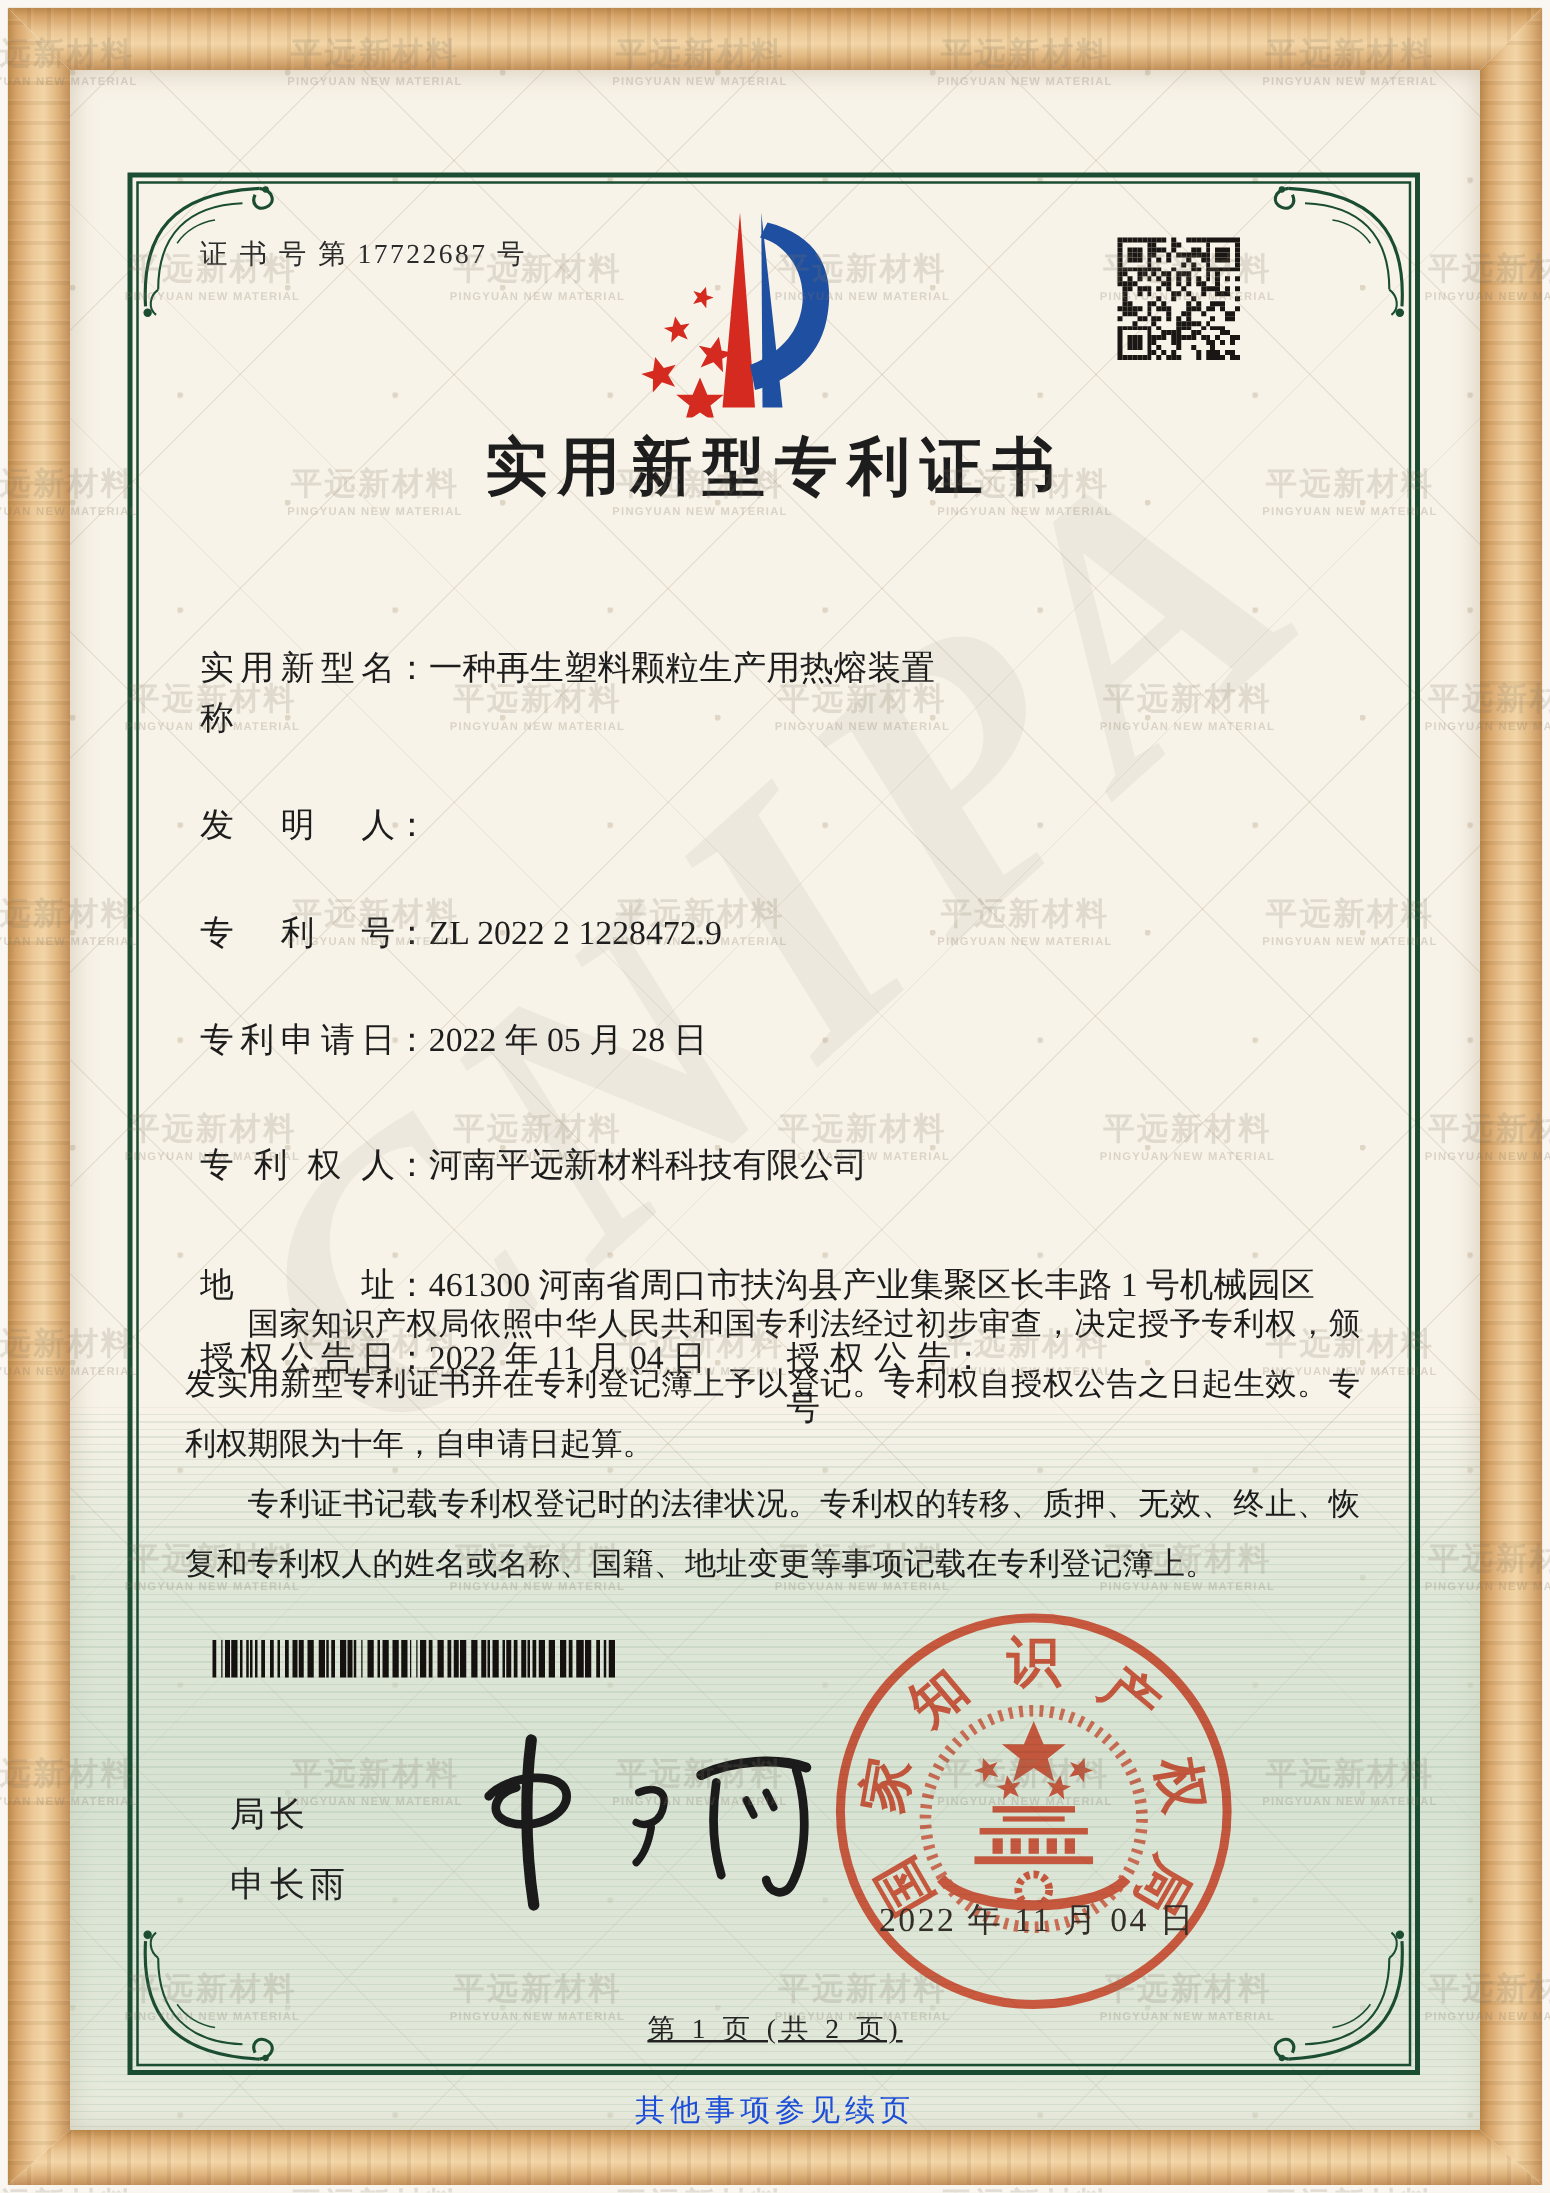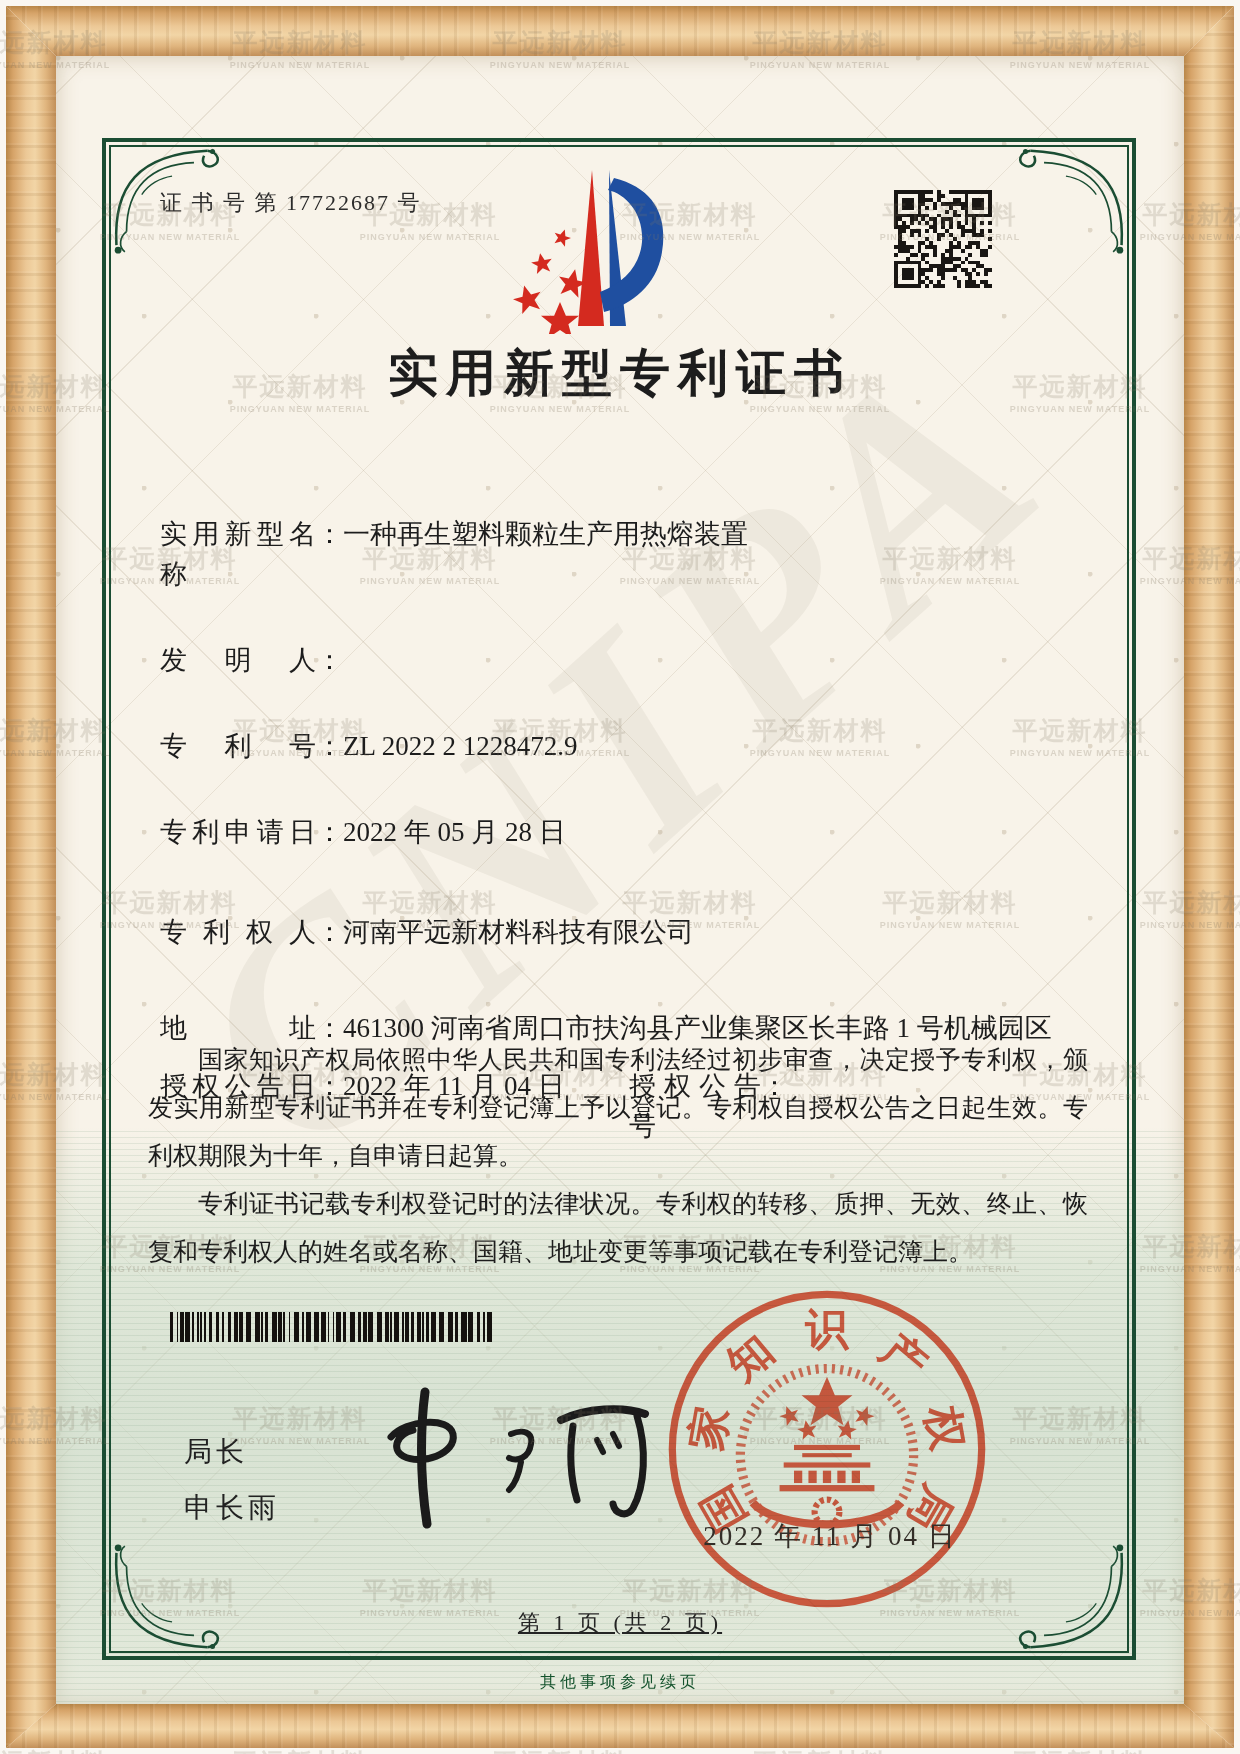--- a/index.html
+++ b/index.html
@@ -83,21 +83,21 @@
   .barcode s{display:block;background:#14110e;height:100%;}
   .sigblock{position:absolute;left:128px;top:1368px;z-index:3;font-size:28px;line-height:56px;
     color:#222;letter-spacing:4px;font-family:"Liberation Sans",sans-serif;}
   .sigscript{position:absolute;left:300px;top:1326px;z-index:3;}
   .seal{position:absolute;left:606px;top:1228px;z-index:4;opacity:.92;mix-blend-mode:multiply;}
   .sealdate{position:absolute;left:624px;top:1462px;width:300px;z-index:5;text-align:center;
     font-size:27px;letter-spacing:2px;color:#332e28;}
   .pageinfo{position:absolute;left:0;right:0;top:1552px;z-index:3;text-align:center;
     font-size:22px;letter-spacing:4px;color:#242424;text-decoration:underline;}
   .continuation{position:absolute;left:0;right:0;top:1616px;z-index:3;text-align:center;
-    font-size:16px;letter-spacing:4px;color:#14532d;}
+    font-size:24px;letter-spacing:4px;color:#1d4ed8;}
   
   .wmlayer{position:absolute;inset:0;z-index:40;pointer-events:none;}
   .wmtile{position:absolute;width:220px;text-align:center;}
   .wmcn{font-size:25px;font-weight:bold;letter-spacing:2px;color:rgba(130,120,102,.20);
     font-family:"Liberation Sans",sans-serif;}
   .wmen{font-size:9px;font-weight:bold;letter-spacing:1px;color:rgba(130,120,102,.26);
     font-family:"Liberation Sans",sans-serif;margin-top:1px;}
 </style>
 </head>
 <body>

